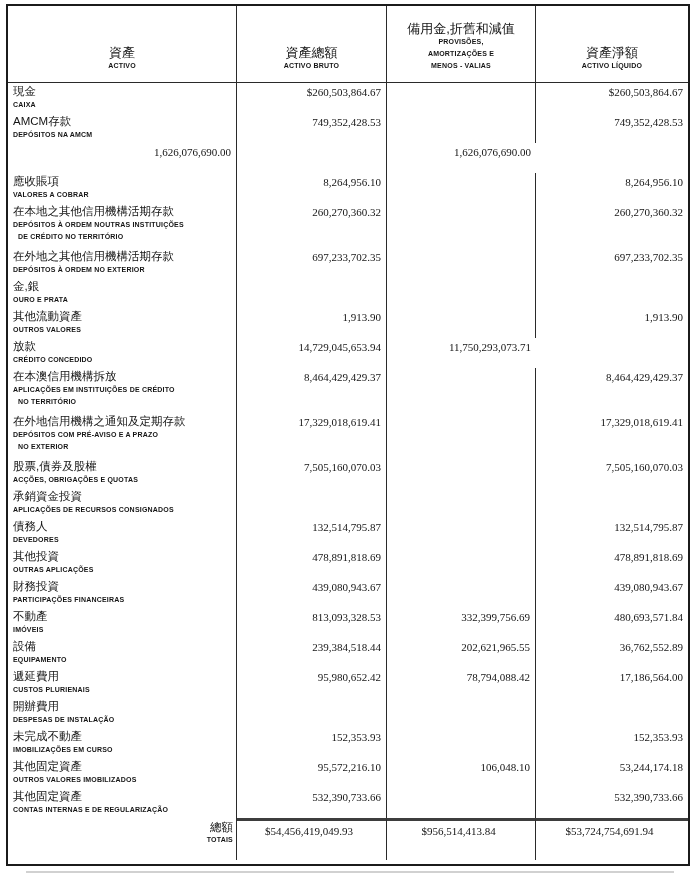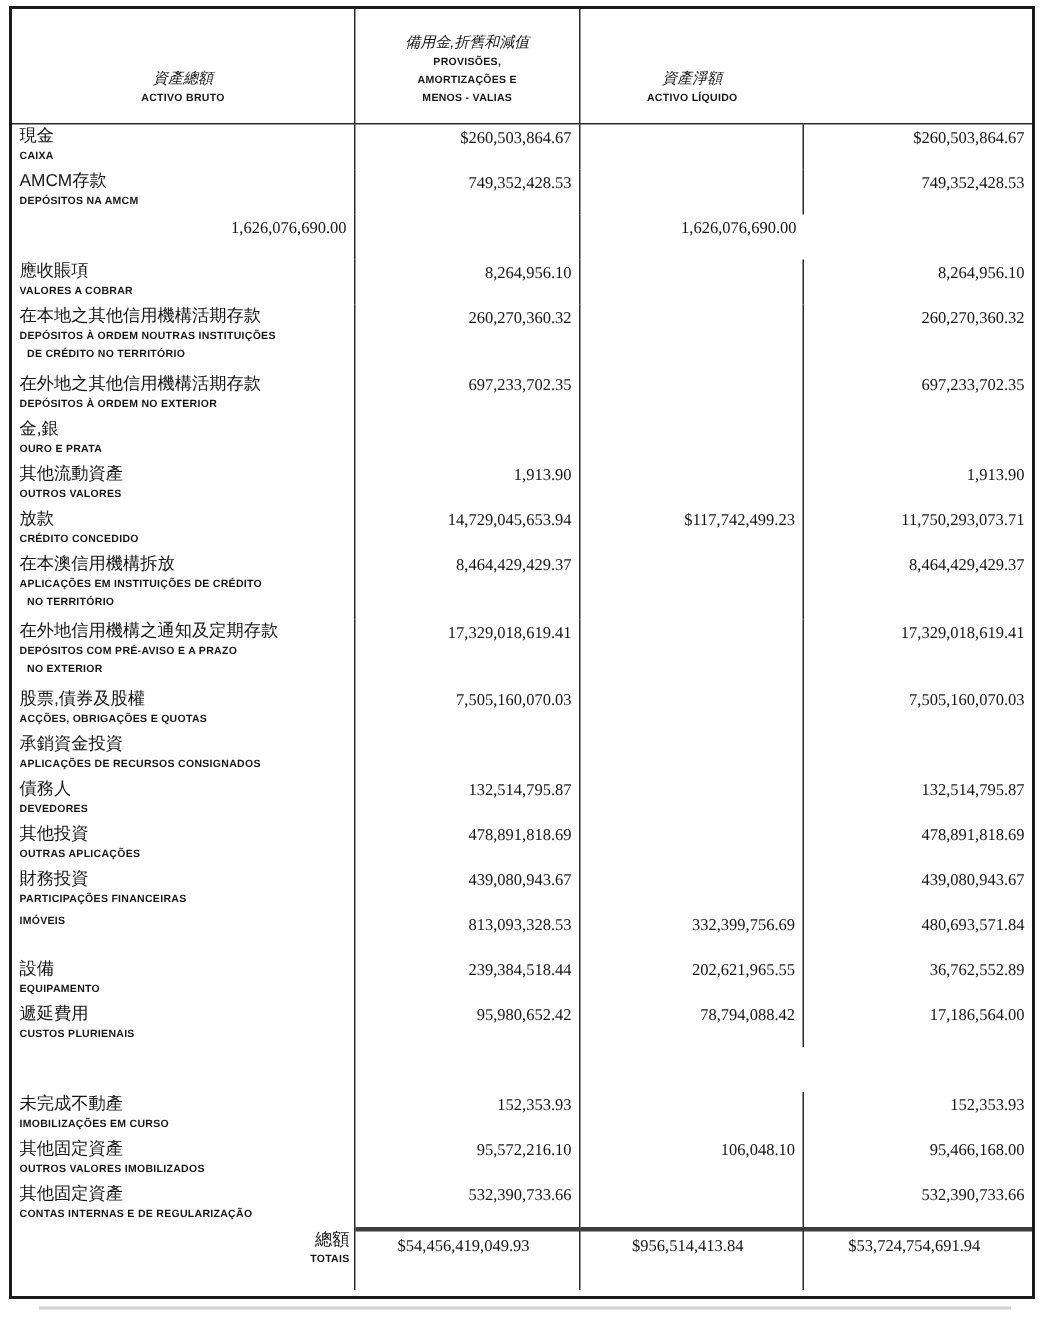--- a/index.html
+++ b/index.html
@@ -15,21 +15,21 @@
   .grid{display:grid;grid-template-columns:229px 150px 149px 152px;}
   .bd{border-right:1px solid #2a2a2a;}
   .cell{box-sizing:border-box;min-width:0;overflow:hidden;}
 
   
   .hdr{height:77px;border-bottom:1px solid #2a2a2a;box-sizing:border-box;}
   .hcell{
     display:flex;flex-direction:column;justify-content:flex-end;align-items:center;
     text-align:center;padding-bottom:10px;box-sizing:border-box;
   }
-  .zh-h{font-size:10px;line-height:15px;white-space:nowrap;font-style:italic;}
+  .zh-h{font-size:13px;line-height:15px;white-space:nowrap;}
   .pt-h{font-size:7px;font-weight:bold;line-height:12px;letter-spacing:.2px;white-space:nowrap;}
 
   
   .row{height:30px;}
   .row.tall{height:45px;}
   .label{padding-left:5px;padding-top:1px;}
   .zh{font-size:11.5px;line-height:15px;white-space:nowrap;}
   .pt{font-size:7px;font-weight:bold;line-height:11.5px;letter-spacing:.2px;white-space:nowrap;}
   .pt.indent{padding-left:5px;}
   .num{
@@ -50,20 +50,24 @@
     background:#c2c2c2;opacity:.75;
   }
 </style>
 </head>
 <body>
 
 <div class="sheet">
 
   <div class="grid hdr">
     <div class="hcell bd cell">
+      <div class="zh-h">資產</div>
+      <div class="pt-h">ACTIVO</div>
+    </div>
+    <div class="hcell bd cell">
       <div class="zh-h">資產總額</div>
       <div class="pt-h">ACTIVO BRUTO</div>
     </div>
     <div class="hcell bd cell">
       <div class="zh-h">備用金,折舊和減值</div>
       <div class="pt-h">PROVISÕES,</div>
       <div class="pt-h">AMORTIZAÇÕES E</div>
       <div class="pt-h">MENOS - VALIAS</div>
     </div>
     <div class="hcell cell">
@@ -141,21 +145,20 @@
         <div class="cell num bd">1,913.90</div>
         <div class="cell num bd"></div>
         <div class="cell num">1,913.90</div>
       </div>
       <div class="grid row">
         <div class="cell label bd">
           <div class="zh">放款</div>
           <div class="pt">CRÉDITO CONCEDIDO</div>
         </div>
         <div class="cell num bd">14,729,045,653.94</div>
-        <div class="cell num bd">$117,742,499.23</div>
         <div class="cell num">11,750,293,073.71</div>
       </div>
       <div class="grid row tall">
         <div class="cell label bd">
           <div class="zh">在本澳信用機構拆放</div>
           <div class="pt">APLICAÇÕES EM INSTITUIÇÕES DE CRÉDITO</div>
           <div class="pt indent">NO TERRITÓRIO</div>
         </div>
         <div class="cell num bd">8,464,429,429.37</div>
         <div class="cell num bd"></div>
@@ -211,20 +214,21 @@
         <div class="cell label bd">
           <div class="zh">財務投資</div>
           <div class="pt">PARTICIPAÇÕES FINANCEIRAS</div>
         </div>
         <div class="cell num bd">439,080,943.67</div>
         <div class="cell num bd"></div>
         <div class="cell num">439,080,943.67</div>
       </div>
       <div class="grid row">
         <div class="cell label bd">
+          <div class="zh">不動產</div>
           <div class="pt">IMÓVEIS</div>
         </div>
         <div class="cell num bd">813,093,328.53</div>
         <div class="cell num bd">332,399,756.69</div>
         <div class="cell num">480,693,571.84</div>
       </div>
       <div class="grid row">
         <div class="cell label bd">
           <div class="zh">設備</div>
           <div class="pt">EQUIPAMENTO</div>
@@ -236,41 +240,45 @@
       <div class="grid row">
         <div class="cell label bd">
           <div class="zh">遞延費用</div>
           <div class="pt">CUSTOS PLURIENAIS</div>
         </div>
         <div class="cell num bd">95,980,652.42</div>
         <div class="cell num bd">78,794,088.42</div>
         <div class="cell num">17,186,564.00</div>
       </div>
       <div class="grid row">
+        <div class="cell label bd">
+          <div class="zh">開辦費用</div>
+          <div class="pt">DESPESAS DE INSTALAÇÃO</div>
+        </div>
         <div class="cell num bd"></div>
         <div class="cell num bd"></div>
         <div class="cell num"></div>
       </div>
       <div class="grid row">
         <div class="cell label bd">
           <div class="zh">未完成不動產</div>
           <div class="pt">IMOBILIZAÇÕES EM CURSO</div>
         </div>
         <div class="cell num bd">152,353.93</div>
         <div class="cell num bd"></div>
         <div class="cell num">152,353.93</div>
       </div>
       <div class="grid row">
         <div class="cell label bd">
           <div class="zh">其他固定資產</div>
           <div class="pt">OUTROS VALORES IMOBILIZADOS</div>
         </div>
         <div class="cell num bd">95,572,216.10</div>
         <div class="cell num bd">106,048.10</div>
-        <div class="cell num">95,466,168.00</div>
+        <div class="cell num">53,244,174.18</div>
       </div>
       <div class="grid row">
         <div class="cell label bd">
           <div class="zh">其他固定資產</div>
           <div class="pt">CONTAS INTERNAS E DE REGULARIZAÇÃO</div>
         </div>
         <div class="cell num bd">532,390,733.66</div>
         <div class="cell num bd"></div>
         <div class="cell num">532,390,733.66</div>
       </div>

